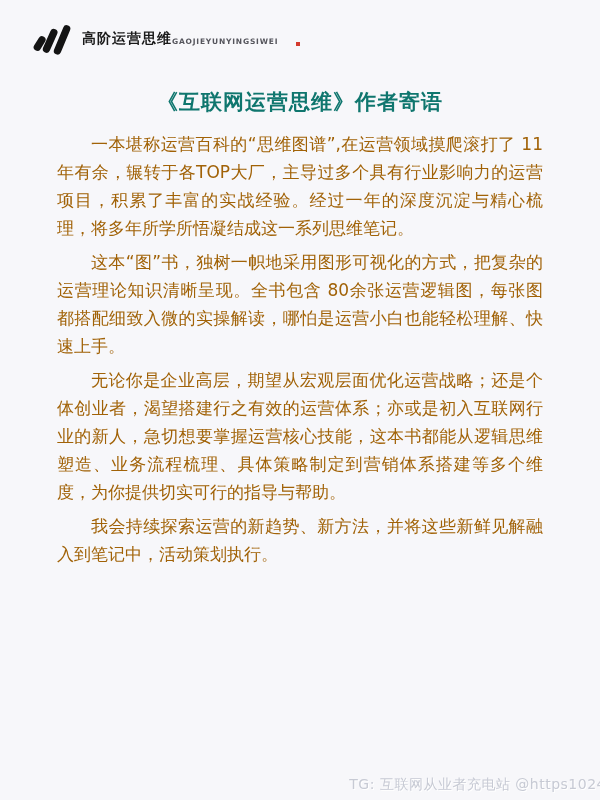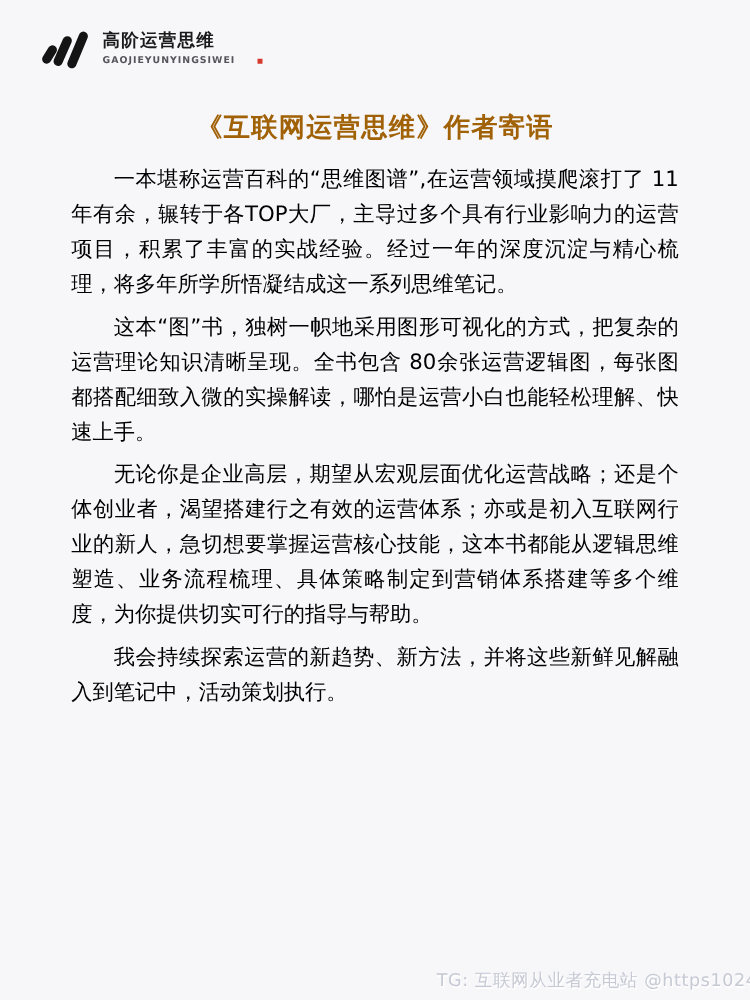--- a/index.html
+++ b/index.html
@@ -18,21 +18,21 @@
   
   .logo {
     position: absolute;
     top: 20px;
     left: 30px;
     display: flex;
     align-items: center;
     gap: 8px;
   }
   .logo-mark { width: 44px; height: 38px; flex: 0 0 auto; }
-  .logo-text { display: flex; flex-direction: column; line-height: 1.1; }
+  .logo-text { display: flex; flex-direction: row; line-height: 1.1; }
   .logo-name {
     font-size: 14px;
     font-weight: bold;
     color: #1a1a1a;
     letter-spacing: 1px;
   }
   .logo-tagline-row { display: flex; align-items: flex-end; gap: 18px; margin-top: 3px; }
   .logo-tagline {
     font-size: 7.5px;
     font-weight: bold;
@@ -45,27 +45,27 @@
     display: inline-block;
     margin-bottom: 1px;
   }
   
   .doc-title {
     margin: 0;
     padding-top: 88px;
     text-align: center;
     font-size: 21px;
     font-weight: bold;
-    color: #a16207;
+    color: #0f766e;
     letter-spacing: 1px;
   }
   
   .doc-body {
     margin: 14px 57px 0 57px;
-    color: #000000;
+    color: #a16207;
     font-size: 17px;
     line-height: 28px;
     text-align: justify;
   }
   .doc-body p {
     margin: 0 0 6px 0;
     text-indent: 2em;
   }
   
   .watermark {

